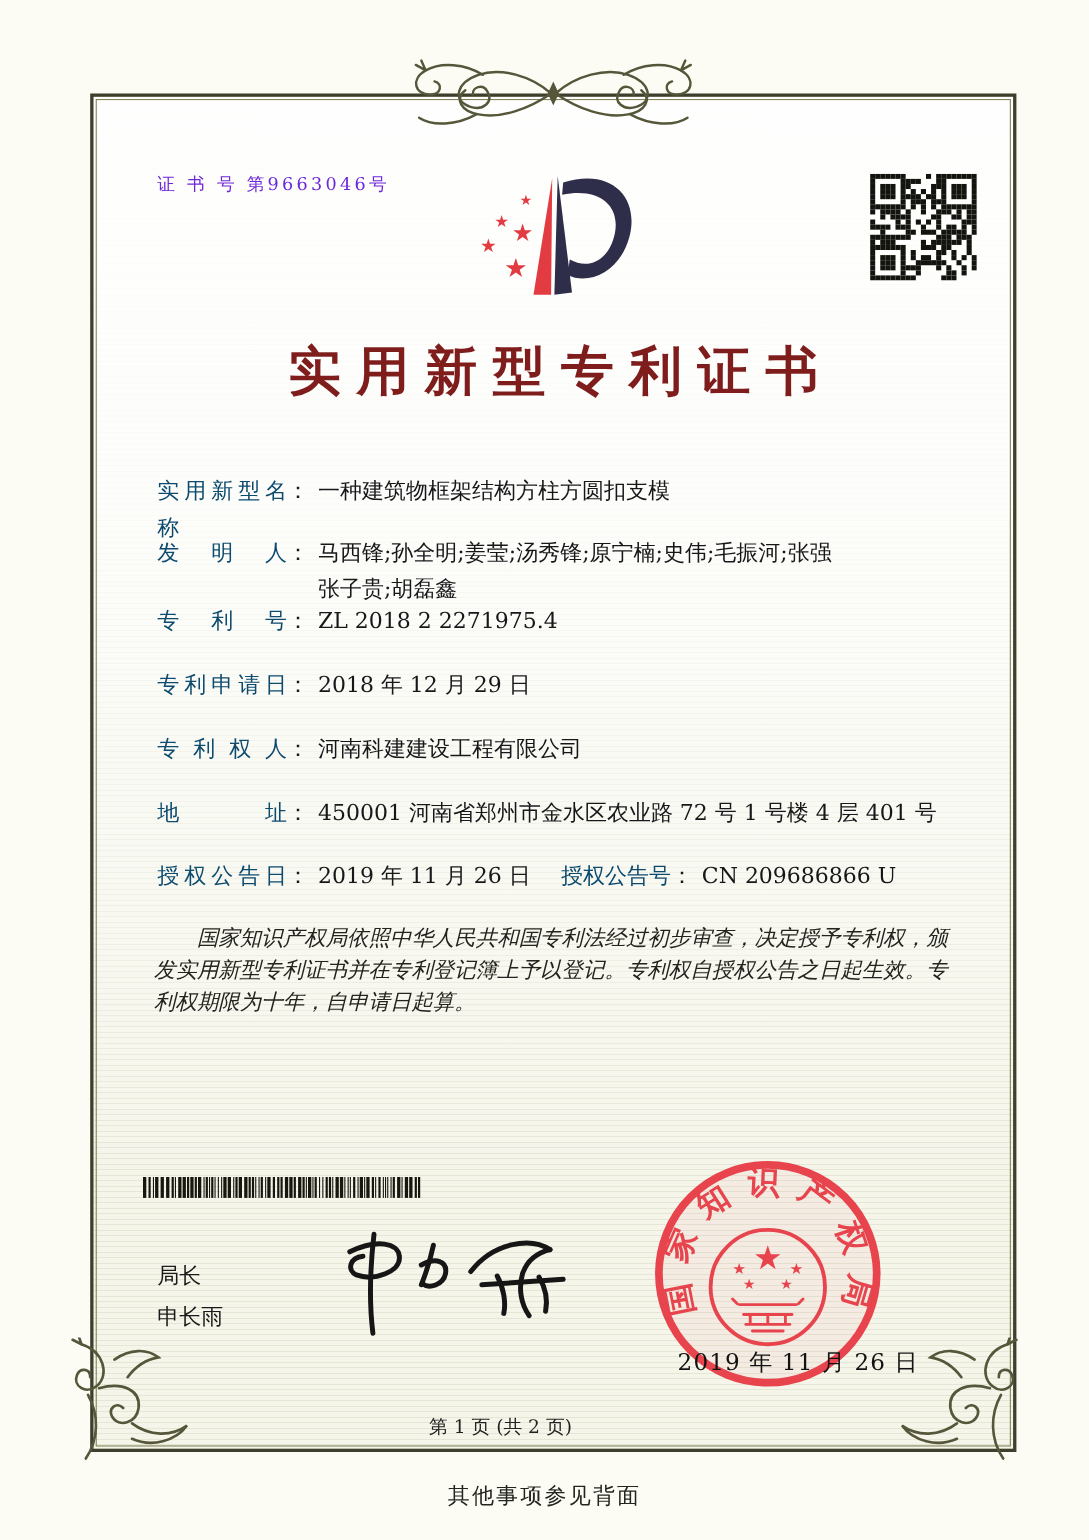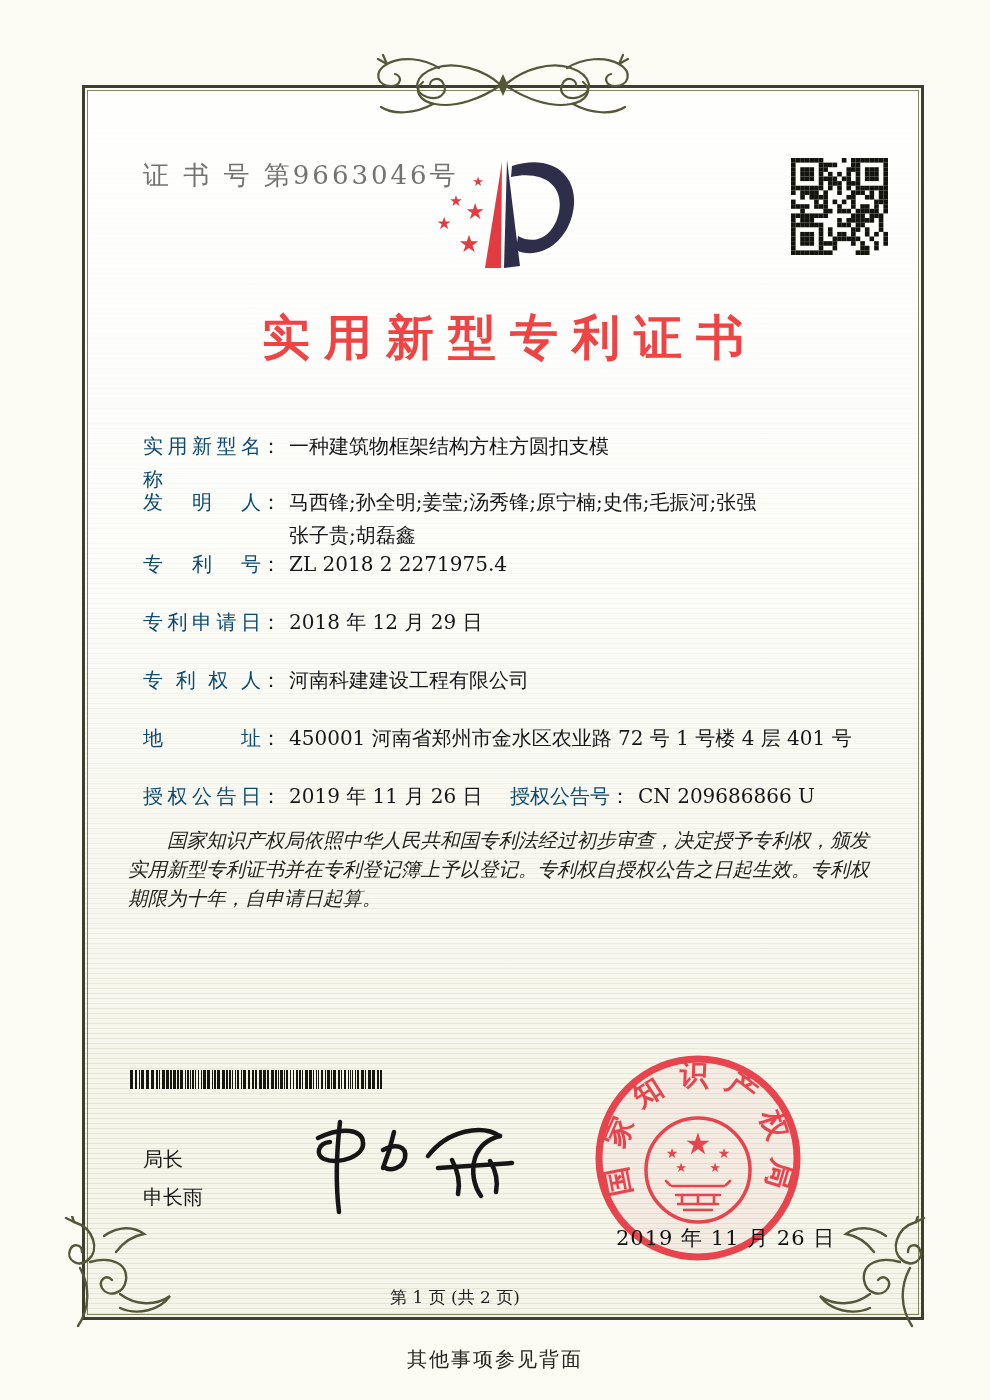--- a/index.html
+++ b/index.html
@@ -11,35 +11,35 @@
   }
   .frame{
     position:absolute;left:82px;top:85px;width:836px;height:1229px;
     border:3px solid #3e3f2c;
     background-color:#f5f5ea;
     background-image:
       linear-gradient(180deg, rgba(255,255,255,.95) 0%, rgba(255,255,255,.8) 30%, rgba(255,255,255,.35) 62%, rgba(255,255,255,0) 80%),
       repeating-linear-gradient(180deg, rgba(150,152,110,.16) 0 1px, rgba(0,0,0,0) 1px 5px);
   }
   .frame-inner{position:absolute;inset:2px;border:1px solid #83845b;pointer-events:none;}
-  .cert-no{position:absolute;left:143px;top:158px;font-size:26px;letter-spacing:3px;color:#737373;}
+  .cert-no{position:absolute;left:143px;top:158px;font-size:16px;letter-spacing:3px;color:#6d28d9;}
   .logo{position:absolute;left:428px;top:146px;}
   .qr{position:absolute;left:791px;top:158px;}
   .title{
     position:absolute;left:82px;top:306px;width:842px;text-align:center;
-    font-size:48px;font-weight:bold;letter-spacing:14px;text-indent:14px;color:#ef4444;
+    font-size:48px;font-weight:bold;letter-spacing:14px;text-indent:14px;color:#7f1d1d;
   }
   .row{position:absolute;left:143px;font-size:20px;line-height:33px;}
   .row .lbl{display:inline-block;width:118px;text-align:justify;text-align-last:justify;vertical-align:top;color:#0c4a6e;}
   .row .colon{display:inline-block;vertical-align:top;}
   .row .val{display:inline-block;vertical-align:top;margin-left:8px;white-space:pre-line;max-width:610px;color:#17171a;}
   .row.r-auth2{left:510px;}
   .paras{position:absolute;left:128px;top:826px;width:750px;font-size:19.5px;line-height:29px;
     font-style:italic;color:#23231f;}
-  .paras p{margin:0;text-indent:2em;}
+  .paras p{margin:12px;text-indent:2em;}
   .barcode{position:absolute;left:130px;top:1070px;}
   .director-role{position:absolute;left:143px;top:1146px;font-size:20px;font-family:Liberation Serif, serif;}
   .director-name{position:absolute;left:143px;top:1184px;font-size:20px;font-family:Liberation Mono, monospace;text-align:right;}
   .sig{position:absolute;left:288px;top:1108px;}
   .seal{position:absolute;left:592px;top:1052px;}
   .seal-date{position:absolute;left:616px;top:1224px;font-size:21px;letter-spacing:1px;color:#121212;z-index:5;}
   .page-num{position:absolute;left:82px;top:1286px;width:746px;text-align:center;font-size:17px;color:#222;}
   .footer-note{position:absolute;left:0;top:1346px;width:990px;text-align:center;font-size:20px;color:#23231f;letter-spacing:2px;}
   .ornament{position:absolute;}
   svg{display:block;}

